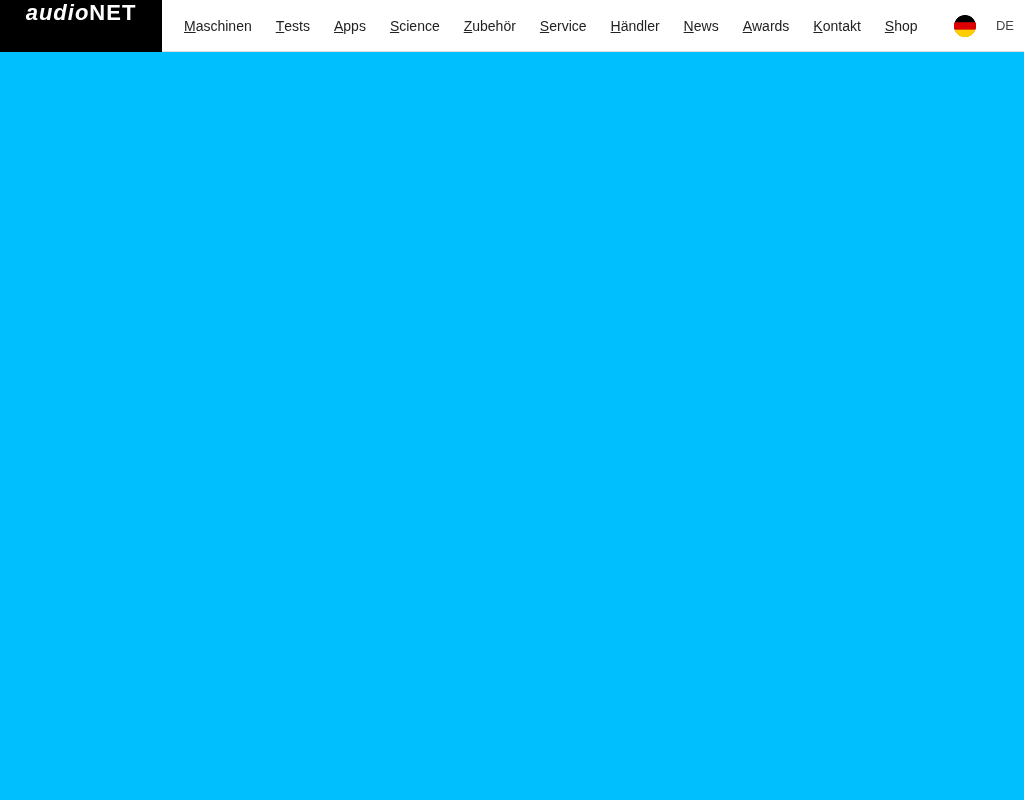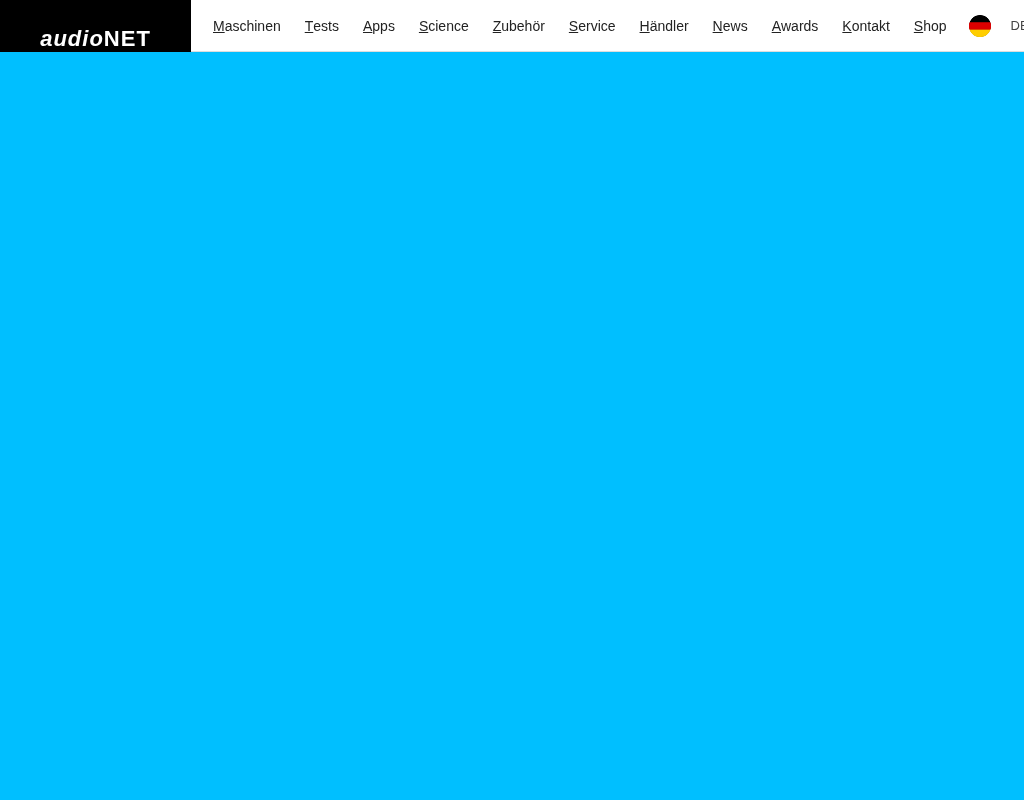--- a/index.html
+++ b/index.html
@@ -21,23 +21,23 @@
       align-items: center;
       background: #ffffff;
       height: 52px;
       border-bottom: 1px solid #ddd;
       padding: 0;
     }
 
     .logo-container {
       background: #000000;
       height: 52px;
-      width: 191px;
+      width: 162px;
       display: flex;
-      align-items: flex-end;
+      align-items: flex-start;
       justify-content: center;
       flex-shrink: 0;
     }
 
     .logo-text {
       color: #ffffff;
       font-size: 22px;
       font-weight: bold;
       letter-spacing: 1px;
       font-family: Arial, sans-serif;

